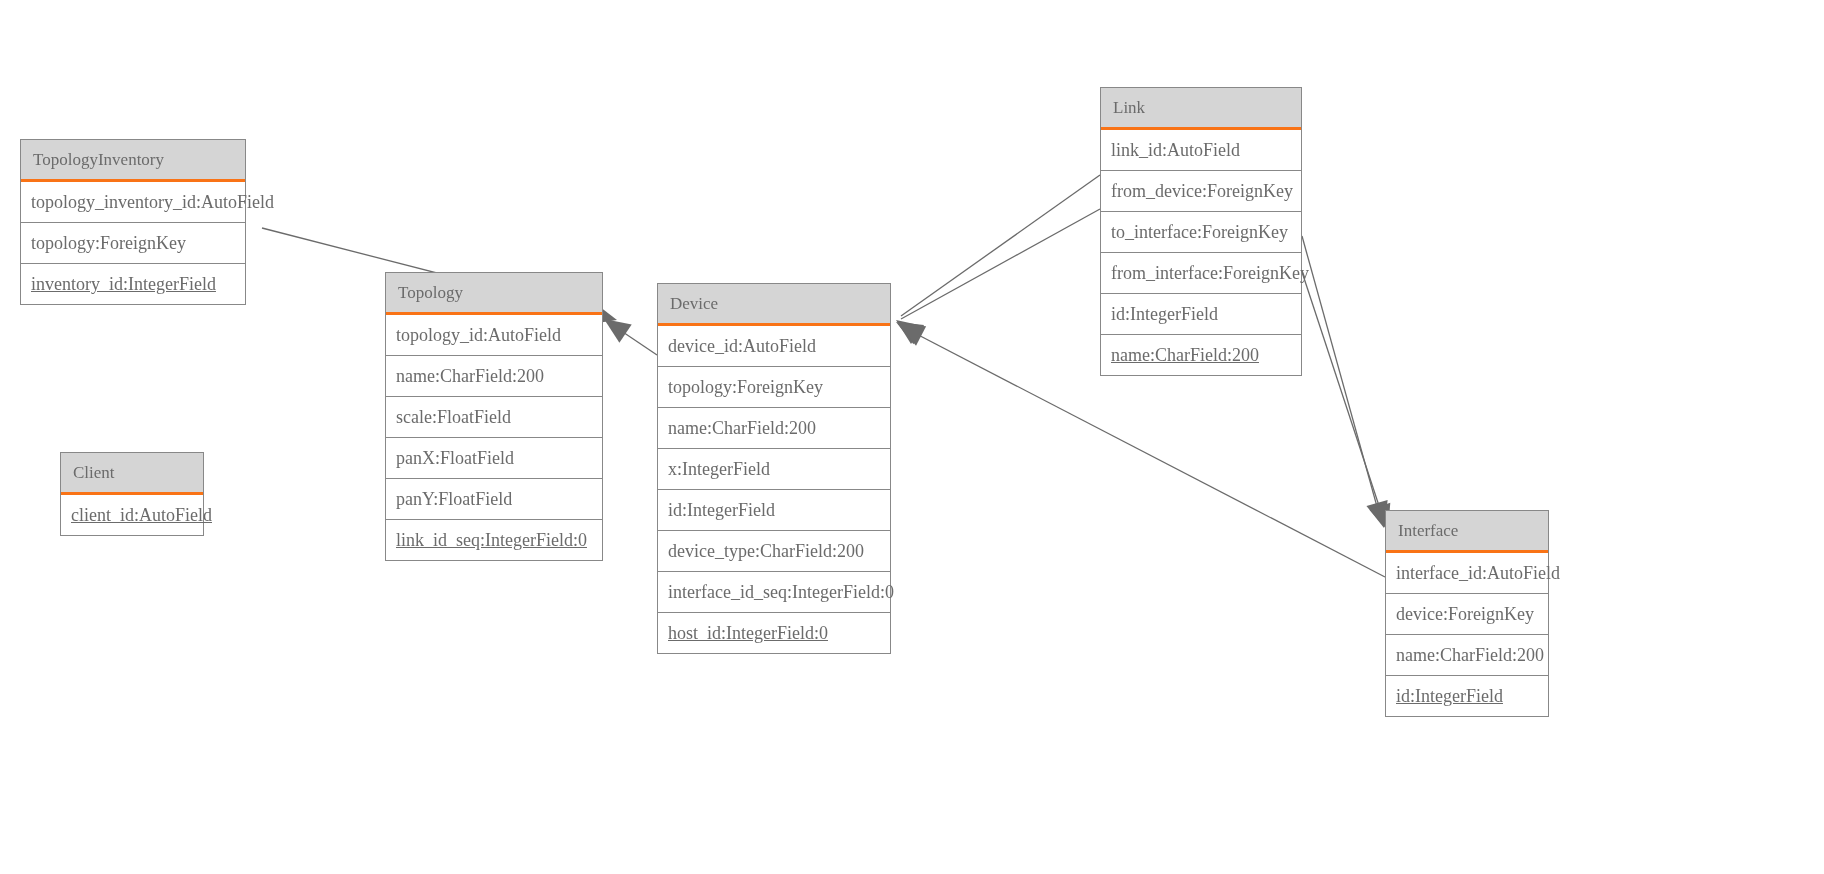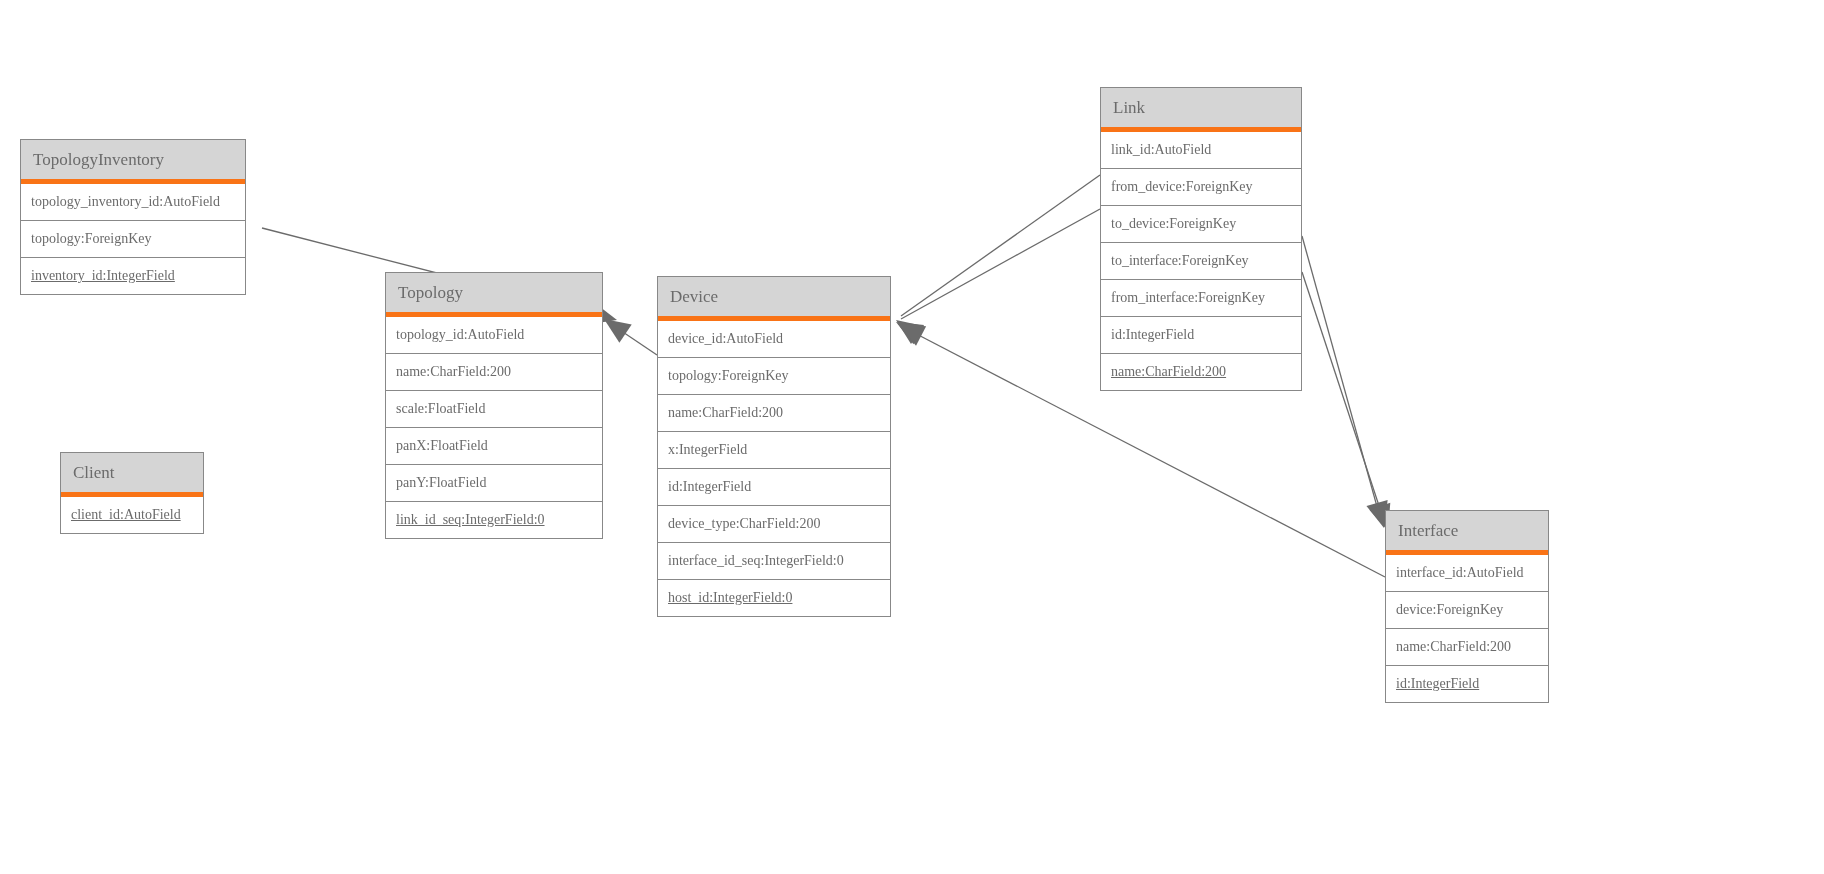--- a/index.html
+++ b/index.html
@@ -31,32 +31,32 @@
   .entity {
     position: absolute;
     box-sizing: border-box;
     border: 1px solid #888888;
     background: #ffffff;
     z-index: 2;
   }
   .entity-header {
     box-sizing: border-box;
     background: #d5d5d5;
-    border-bottom: 5px solid #f97316;
+    border-bottom: 3px solid #f97316;
     color: #6b6b6b;
     font-size: 17px;
     line-height: 1;
     padding: 11px 10px 11px 12px;
     white-space: nowrap;
   }
   .entity-row {
     box-sizing: border-box;
     border-bottom: 1px solid #888888;
     color: #6b6b6b;
-    font-size: 14px;
+    font-size: 18px;
     line-height: 1;
     padding: 11px 10px 11px 10px;
     white-space: nowrap;
     background: #ffffff;
   }
   .entity-row:last-child {
     border-bottom: none;
     text-decoration: underline;
   }
 </style>
@@ -109,36 +109,35 @@
       </div>
       <div class="entity" style="left: 385px; top: 272px; width: 218px;">
         <div class="entity-header">Topology</div>
         <div class="entity-row">topology_id:AutoField</div>
         <div class="entity-row">name:CharField:200</div>
         <div class="entity-row">scale:FloatField</div>
         <div class="entity-row">panX:FloatField</div>
         <div class="entity-row">panY:FloatField</div>
         <div class="entity-row">link_id_seq:IntegerField:0</div>
       </div>
-      <div class="entity" style="left: 657px; top: 276px; width: 234px;">
+      <div class="entity" style="left: 657px; top: 283px; width: 234px;">
         <div class="entity-header">Device</div>
         <div class="entity-row">device_id:AutoField</div>
         <div class="entity-row">topology:ForeignKey</div>
         <div class="entity-row">name:CharField:200</div>
         <div class="entity-row">x:IntegerField</div>
         <div class="entity-row">id:IntegerField</div>
         <div class="entity-row">device_type:CharField:200</div>
         <div class="entity-row">interface_id_seq:IntegerField:0</div>
         <div class="entity-row">host_id:IntegerField:0</div>
       </div>
       <div class="entity" style="left: 1100px; top: 87px; width: 202px;">
         <div class="entity-header">Link</div>
         <div class="entity-row">link_id:AutoField</div>
         <div class="entity-row">from_device:ForeignKey</div>
-        <div class="entity-row">to_device:ForeignKey</div>
         <div class="entity-row">to_interface:ForeignKey</div>
         <div class="entity-row">from_interface:ForeignKey</div>
         <div class="entity-row">id:IntegerField</div>
         <div class="entity-row">name:CharField:200</div>
       </div>
       <div class="entity" style="left: 1385px; top: 487px; width: 164px; margin-top: 23px;">
         <div class="entity-header">Interface</div>
         <div class="entity-row">interface_id:AutoField</div>
         <div class="entity-row">device:ForeignKey</div>
         <div class="entity-row">name:CharField:200</div>

